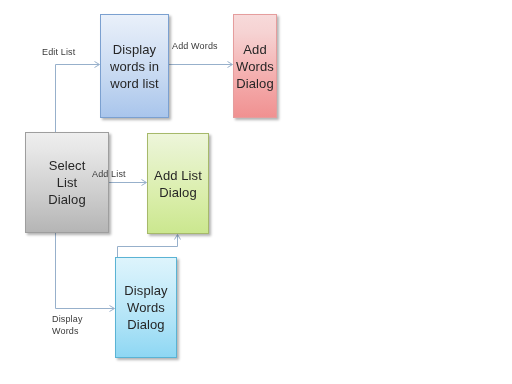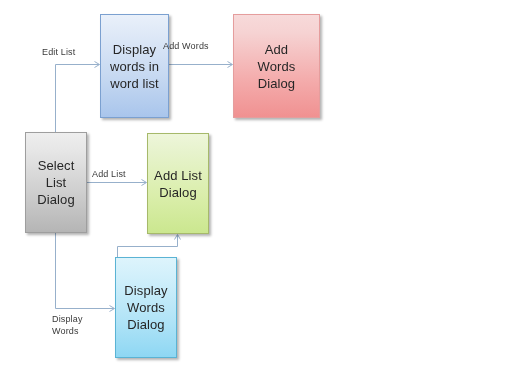--- a/index.html
+++ b/index.html
@@ -36,26 +36,26 @@
     white-space: pre-line;
   }
 
   
   #node-display-words-in-word-list {
     left: 100px; top: 14px; width: 69px; height: 104px;
     border-color: #7ba0d0;
     background: linear-gradient(to bottom, #e9f0fa 0%, #dfe9f7 18%, #c5d8f1 62%, #a9c5ec 100%);
   }
   #node-add-words-dialog {
-    left: 233px; top: 14px; width: 87px; height: 104px;
+    left: 233px; top: 14px; width: 44px; height: 104px;
     border-color: #e59d9d;
     background: linear-gradient(to bottom, #f7dada 0%, #f6d2d2 18%, #f4adad 62%, #f09191 100%);
   }
   #node-select-list-dialog {
-    left: 25px; top: 132px; width: 62px; height: 101px;
+    left: 25px; top: 132px; width: 84px; height: 101px;
     border-color: #9e9e9e;
     background: linear-gradient(to bottom, #eeeeee 0%, #e6e6e6 18%, #cdcdcd 62%, #b5b5b5 100%);
   }
   #node-add-list-dialog {
     left: 147px; top: 133px; width: 62px; height: 101px;
     border-color: #a6b96a;
     background: linear-gradient(to bottom, #eef6da 0%, #e7f3cd 18%, #daeeab 62%, #cbe78f 100%);
   }
   #node-display-words-dialog {
     left: 115px; top: 257px; width: 62px; height: 101px;
@@ -84,21 +84,21 @@
   
   .edge-label {
     position: absolute;
     color: #3a3a3a;
     font-size: 9px;
     line-height: 12px;
     letter-spacing: 0.15px;
     white-space: pre-line;
   }
   #edge-label-edit-list   { left: 42px;  top: 46px; }
-  #edge-label-add-words   { left: 163px; top: 40px; }
+  #edge-label-add-words   { left: 172px; top: 40px; }
   #edge-label-add-list    { left: 92px;  top: 168px; }
   #edge-label-display-words { left: 52px; top: 313px; }
 </style>
 </head>
 <body>
 
 <div id="canvas">
 
   <svg id="connectors" viewBox="0 0 512 384" width="512" height="384" xmlns="http://www.w3.org/2000/svg">
 

